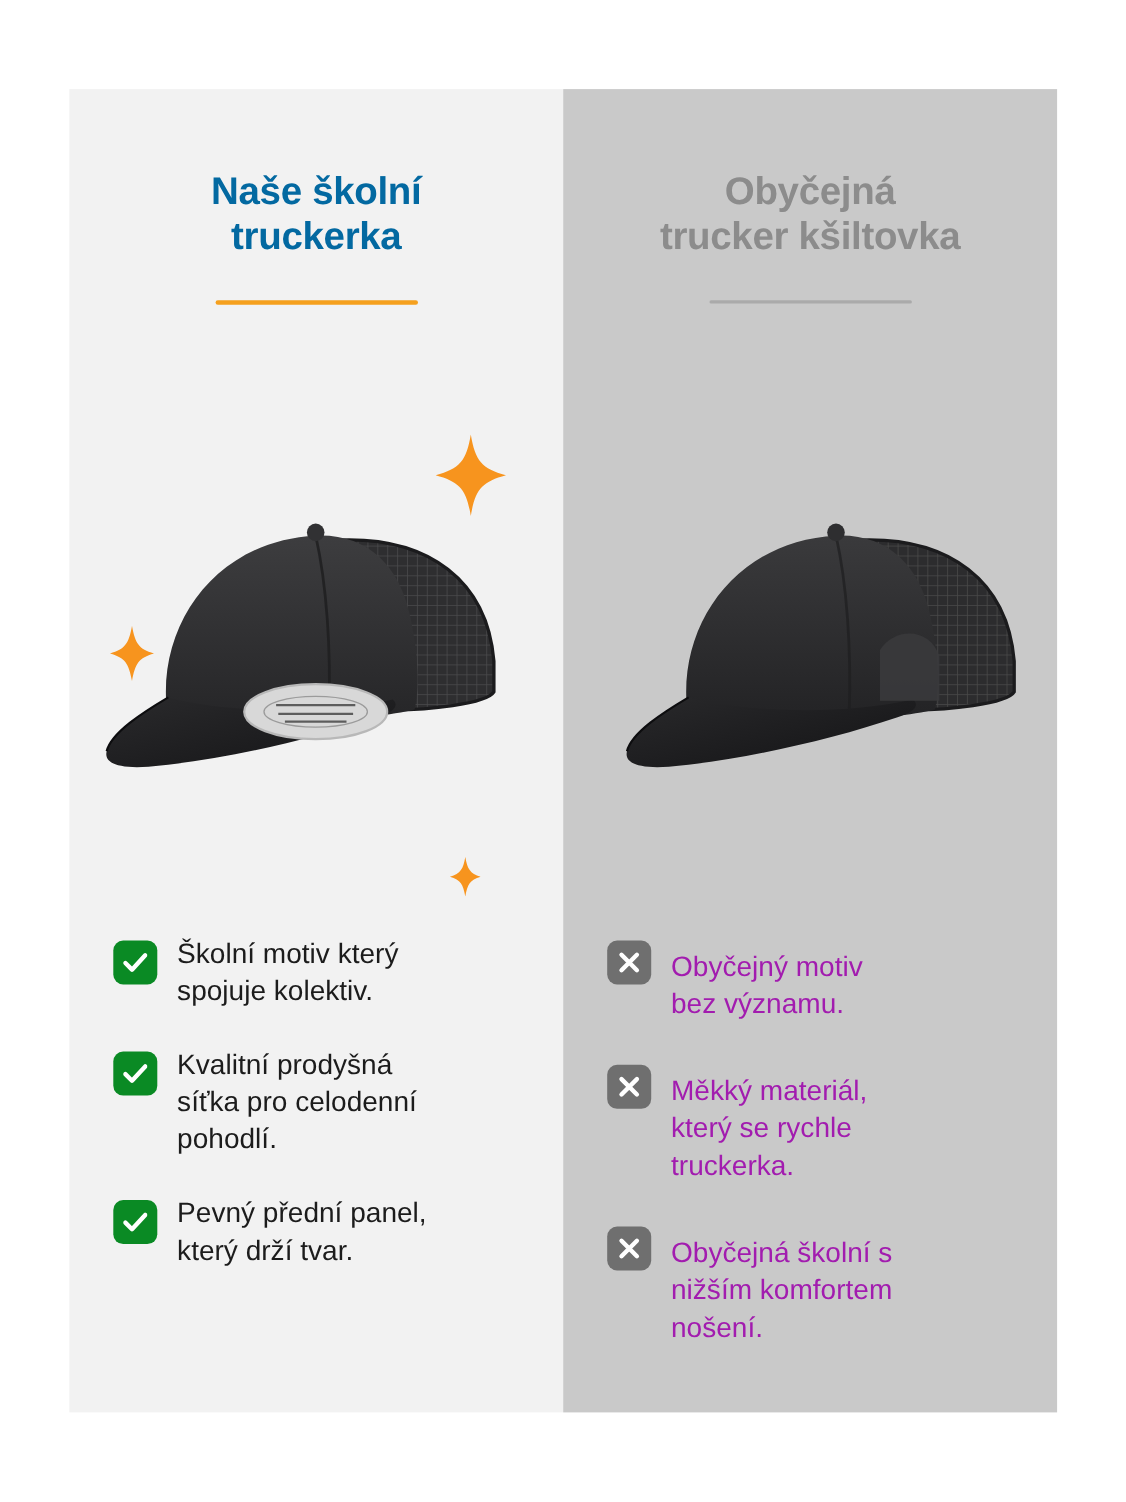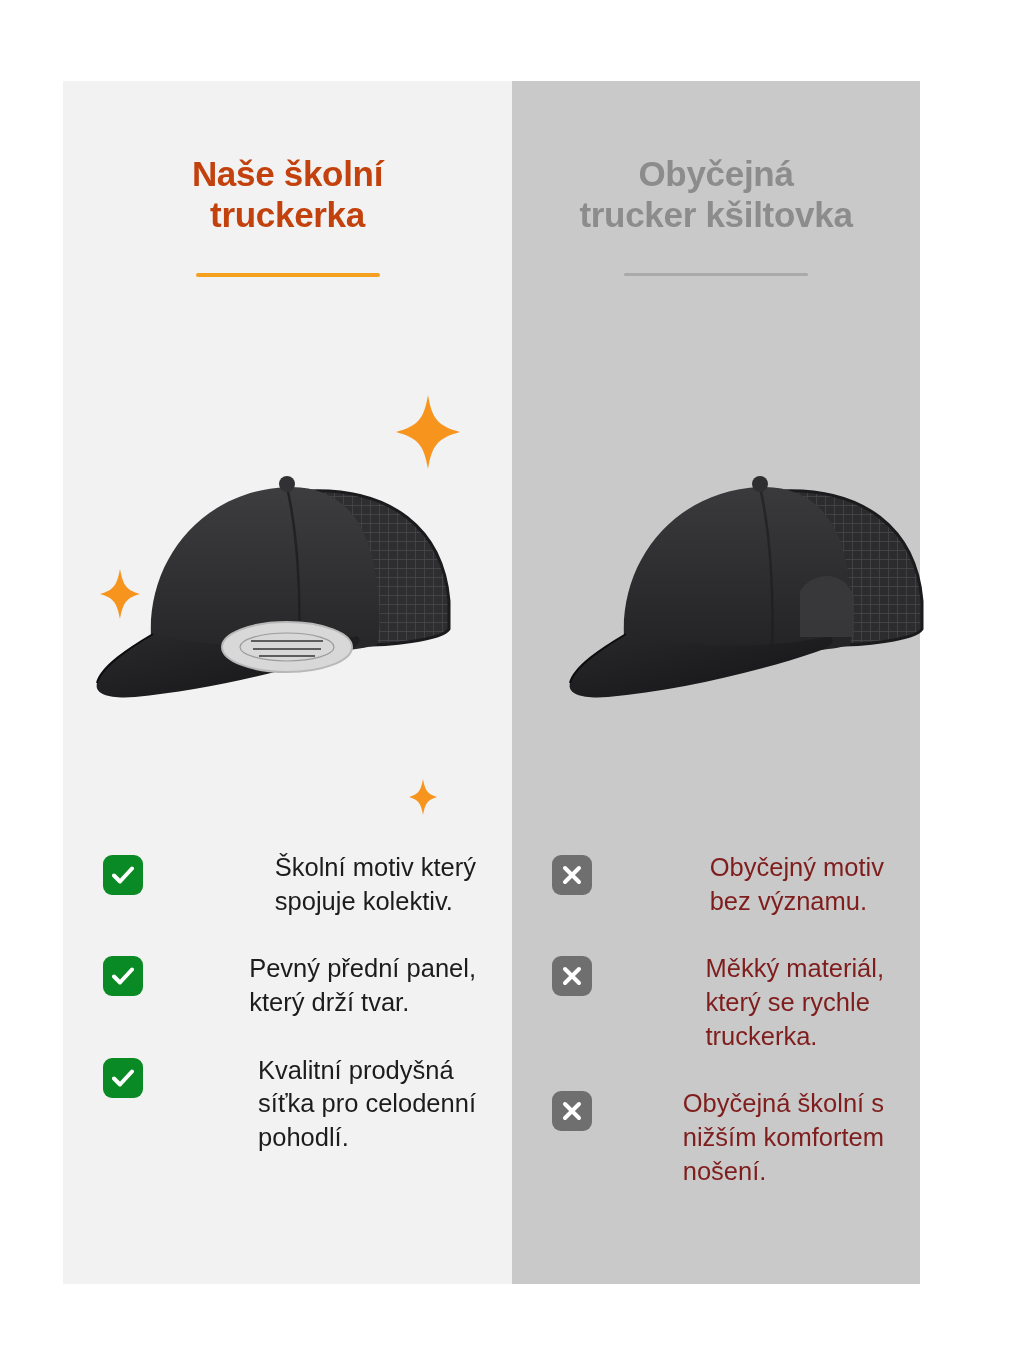--- a/index.html
+++ b/index.html
@@ -36,39 +36,39 @@
     box-sizing: border-box;
     height: 100%;
   }
 
   .col-good {
     width: 449px;
     background: #f2f2f2;
   }
 
   .col-bad {
-    width: 408px;
+    width: 449px;
     background: #c9c9c9;
   }
 
   
   .heading {
     text-align: center;
     font-weight: bold;
     line-height: 1.18;
     letter-spacing: -0.3px;
     white-space: pre-line;
   }
   .heading-good {
     position: absolute;
     left: 0;
     right: 0;
     top: 72px;
     font-size: 35px;
-    color: #c2410c;
+    color: #0369a1;
   }
   .heading-bad {
     position: absolute;
     left: 0;
     right: 0;
     top: 72px;
     font-size: 35px;
     color: #8c8c8c;
   }
 
@@ -121,21 +121,20 @@
     left: 0;
     right: 0;
     top: 770px;
     padding: 0 36px 0 40px;
     box-sizing: border-box;
   }
   .feature {
     display: flex;
     align-items: flex-start;
     margin-bottom: 34px;
-    justify-content: space-between;
   }
   .badge {
     flex: 0 0 auto;
     width: 40px;
     height: 40px;
     border-radius: 9px;
     margin-right: 18px;
     margin-top: 4px;
     display: flex;
     align-items: center;
@@ -144,21 +143,21 @@
   }
   .badge-good { background: #0a8a24; }
   .badge-bad  { background: #6f6f6f; }
   .feature-text {
     font-size: 25.5px;
     line-height: 1.32;
     color: #1c1c1c;
     white-space: pre-line;
     max-width: 300px;
   }
-  .feature-text-bad { color: #7f1d1d; }
+  .feature-text-bad { color: #a21caf; margin-top: 12px; }
 </style>
 </head>
 <body>
 
 <div class="poster">
   <div class="columns">
 
     <div class="col col-good">
       <div class="heading heading-good">Naše školní
 truckerka</div>
@@ -227,32 +226,32 @@
           </div>
           <div class="feature-text">Školní motiv který
 spojuje kolektiv.</div>
         </div>
         <div class="feature">
           <div class="badge badge-good">
             <svg width="22" height="18" viewBox="0 0 22 18" aria-hidden="true">
                 <path d="M2 9.5 L8 15.5 L20 2.5" fill="none" stroke="#ffffff" stroke-width="4" stroke-linecap="round" stroke-linejoin="round"></path>
               </svg>
           </div>
-          <div class="feature-text">Pevný přední panel,
-který drží tvar.</div>
+          <div class="feature-text">Kvalitní prodyšná
+síťka pro celodenní
+pohodlí.</div>
         </div>
         <div class="feature">
           <div class="badge badge-good">
             <svg width="22" height="18" viewBox="0 0 22 18" aria-hidden="true">
                 <path d="M2 9.5 L8 15.5 L20 2.5" fill="none" stroke="#ffffff" stroke-width="4" stroke-linecap="round" stroke-linejoin="round"></path>
               </svg>
           </div>
-          <div class="feature-text">Kvalitní prodyšná
-síťka pro celodenní
-pohodlí.</div>
+          <div class="feature-text">Pevný přední panel,
+který drží tvar.</div>
         </div>
       </div>
     </div>
 
     <div class="col col-bad">
       <div class="heading heading-bad">Obyčejná
 trucker kšiltovka</div>
       <div class="rule rule-bad"></div>
 
       <div class="product-area">

